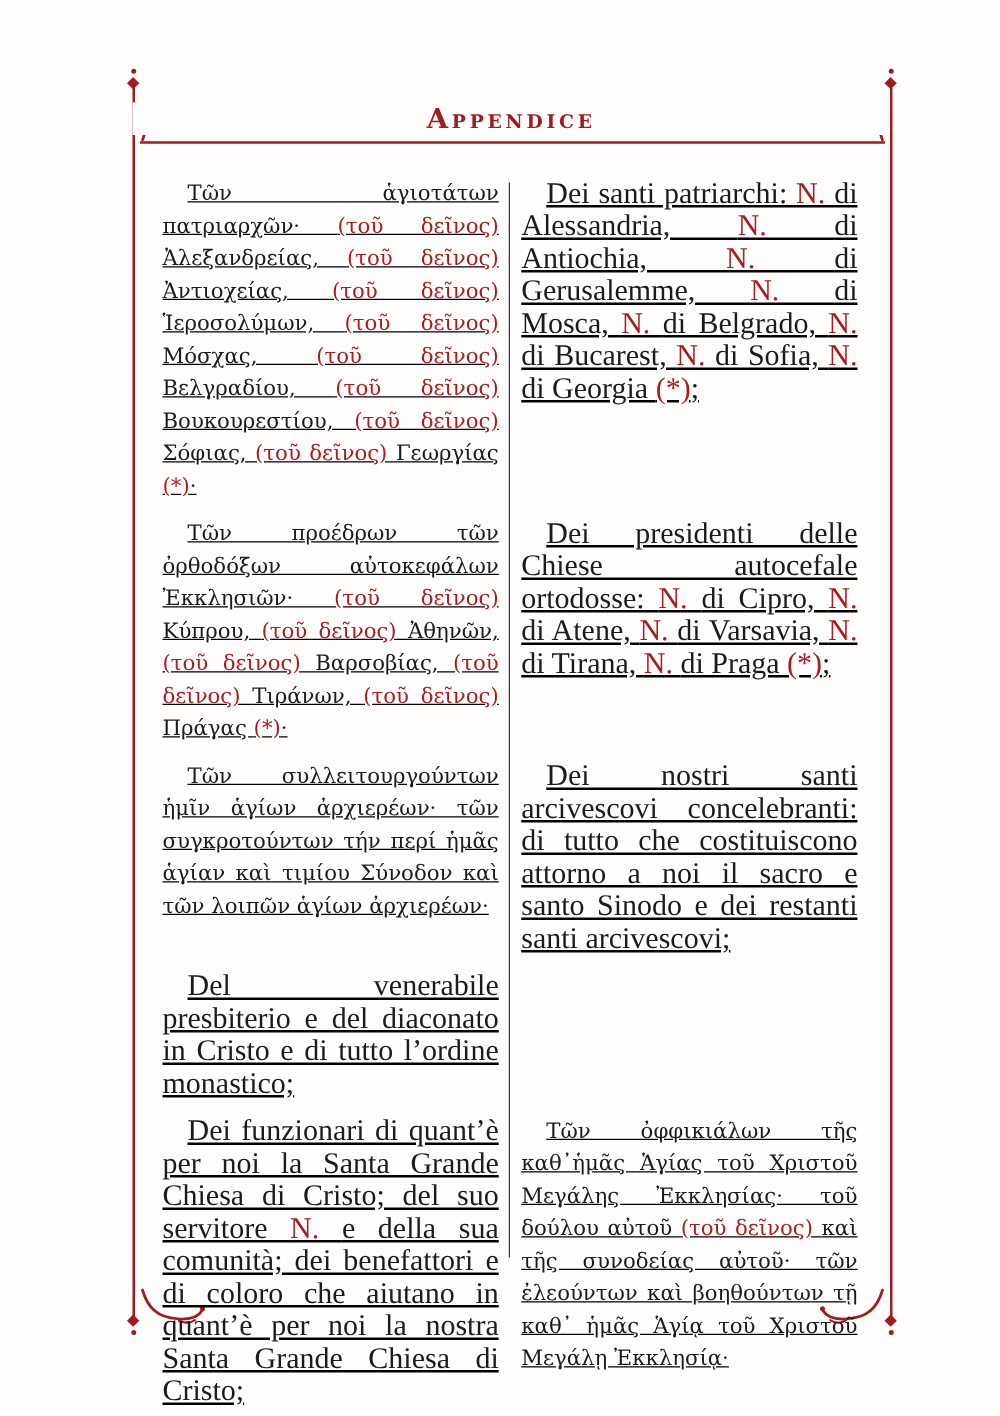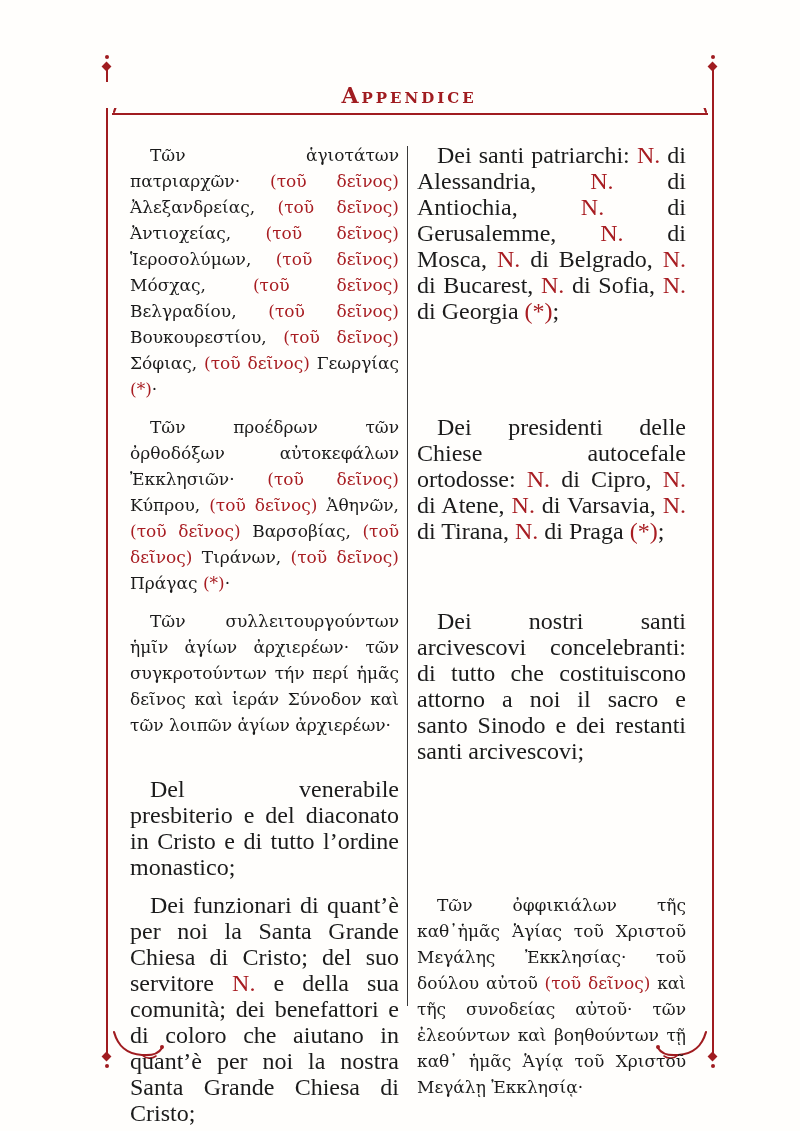--- a/index.html
+++ b/index.html
@@ -26,21 +26,21 @@
     font-weight:600; font-size:22px; letter-spacing:3px; background:#fffefc;
   }
   .header-title span { background:#fffefc; padding:0 14px; }
   .page-number {
     position:absolute; top:1018px; left:106px; width:606px; text-align:center;
     color:#a01c20; font-size:18px; font-family:"Liberation Serif", serif;
   }
   
   .content { position:absolute; top:142px; left:130px; width:556px; }
   .col-divider { position:absolute; top:146px; left:407px; width:1px; height:860px; background:#3a3a3a; }
-  .row { display:grid; grid-template-columns:1fr 1fr; column-gap:18px; margin-bottom:12px; }
+  .row { display:grid; grid-template-columns:1fr 1fr; column-gap:18px; margin-bottom:12px;text-decoration:underline; }
   .par {
     text-align:justify; text-indent:20px; color:#1b1b1b; line-height:26px;
     hyphens:auto; overflow-wrap:break-word;
   }
   .par.greek   { font-family:"DejaVu Serif", serif;     font-size:17px; }
   .par.italian { font-family:"Liberation Serif", serif; font-size:24px; }
   .accent { color:#a81d22; }
 </style>
 </head>
 <body>
@@ -97,21 +97,21 @@
   <div class="content">
     <div class="row">
       <div class="par greek" lang="el"><span>Τῶν ἁγιοτάτων πατριαρχῶν· </span><span class="accent">(τοῦ δεῖνος) </span><span>Ἀλεξανδρείας, </span><span class="accent">(τοῦ δεῖνος) </span><span>Ἀντιοχείας, </span><span class="accent">(τοῦ δεῖνος) </span><span>Ἱεροσολύμων, </span><span class="accent">(τοῦ δεῖνος) </span><span>Μόσχας, </span><span class="accent">(τοῦ δεῖνος) </span><span>Βελγραδίου, </span><span class="accent">(τοῦ δεῖνος) </span><span>Βουκουρεστίου, </span><span class="accent">(τοῦ δεῖνος) </span><span>Σόφιας, </span><span class="accent">(τοῦ δεῖνος) </span><span>Γεωργίας </span><span class="accent">(*)</span><span>·</span></div>
       <div class="par italian" lang="it"><span>Dei santi patriarchi: </span><span class="accent">N. </span><span>di Alessandria, </span><span class="accent">N. </span><span>di Antiochia, </span><span class="accent">N. </span><span>di Gerusalemme, </span><span class="accent">N. </span><span>di Mosca, </span><span class="accent">N. </span><span>di Belgrado, </span><span class="accent">N. </span><span>di Bucarest, </span><span class="accent">N. </span><span>di Sofia, </span><span class="accent">N. </span><span>di Georgia </span><span class="accent">(*)</span><span>;</span></div>
     </div>
     <div class="row">
       <div class="par greek" lang="el"><span>Τῶν προέδρων τῶν ὀρθοδόξων αὐτοκεφάλων Ἐκκλησιῶν· </span><span class="accent">(τοῦ δεῖνος) </span><span>Κύπρου, </span><span class="accent">(τοῦ δεῖνος) </span><span>Ἀθηνῶν, </span><span class="accent">(τοῦ δεῖνος) </span><span>Βαρσοβίας, </span><span class="accent">(τοῦ δεῖνος) </span><span>Τιράνων, </span><span class="accent">(τοῦ δεῖνος) </span><span>Πράγας </span><span class="accent">(*)</span><span>·</span></div>
       <div class="par italian" lang="it"><span>Dei presidenti delle Chiese autocefale ortodosse: </span><span class="accent">N. </span><span>di Cipro, </span><span class="accent">N. </span><span>di Atene, </span><span class="accent">N. </span><span>di Varsavia, </span><span class="accent">N. </span><span>di Tirana, </span><span class="accent">N. </span><span>di Praga </span><span class="accent">(*)</span><span>;</span></div>
     </div>
     <div class="row">
-      <div class="par greek" lang="el"><span>Τῶν συλλειτουργούντων ἡμῖν ἁγίων ἀρχιερέων· τῶν συγκροτούντων τήν περί ἡμᾶς δεῖνος καὶ ἱεράν Σύνοδον καὶ τῶν λοιπῶν ἁγίων ἀρχιερέων·</span></div>
+      <div class="par greek" lang="el"><span>Τῶν συλλειτουργούντων ἡμῖν ἁγίων ἀρχιερέων· τῶν συγκροτούντων τήν περί ἡμᾶς ἁγίαν καὶ τιμίου Σύνοδον καὶ τῶν λοιπῶν ἁγίων ἀρχιερέων·</span></div>
       <div class="par italian" lang="it"><span>Dei nostri santi arcivescovi concelebranti: di tutto che costituiscono attorno a noi il sacro e santo Sinodo e dei restanti santi arcivescovi;</span></div>
     </div>
     <div class="row">
       <div class="par italian" lang="it"><span>Del venerabile presbiterio e del diaconato in Cristo e di tutto l’ordine monastico;</span></div>
     </div>
     <div class="row">
       <div class="par italian" lang="it"><span>Dei funzionari di quant’è per noi la Santa Grande Chiesa di Cristo; del suo servitore </span><span class="accent">N. </span><span>e della sua comunità; dei benefattori e di coloro che aiutano in quant’è per noi la nostra Santa Grande Chiesa di Cristo;</span></div>
       <div class="par greek" lang="el"><span>Τῶν ὀφφικιάλων τῆς καθ᾽ἡμᾶς Ἁγίας τοῦ Χριστοῦ Μεγάλης Ἐκκλησίας· τοῦ δούλου αὐτοῦ </span><span class="accent">(τοῦ δεῖνος) </span><span>καὶ τῆς συνοδείας αὐτοῦ· τῶν ἐλεούντων καὶ βοηθούντων τῇ καθ᾽ ἡμᾶς Ἁγίᾳ τοῦ Χριστοῦ Μεγάλῃ Ἐκκλησίᾳ·</span></div>
     </div>
   </div>

